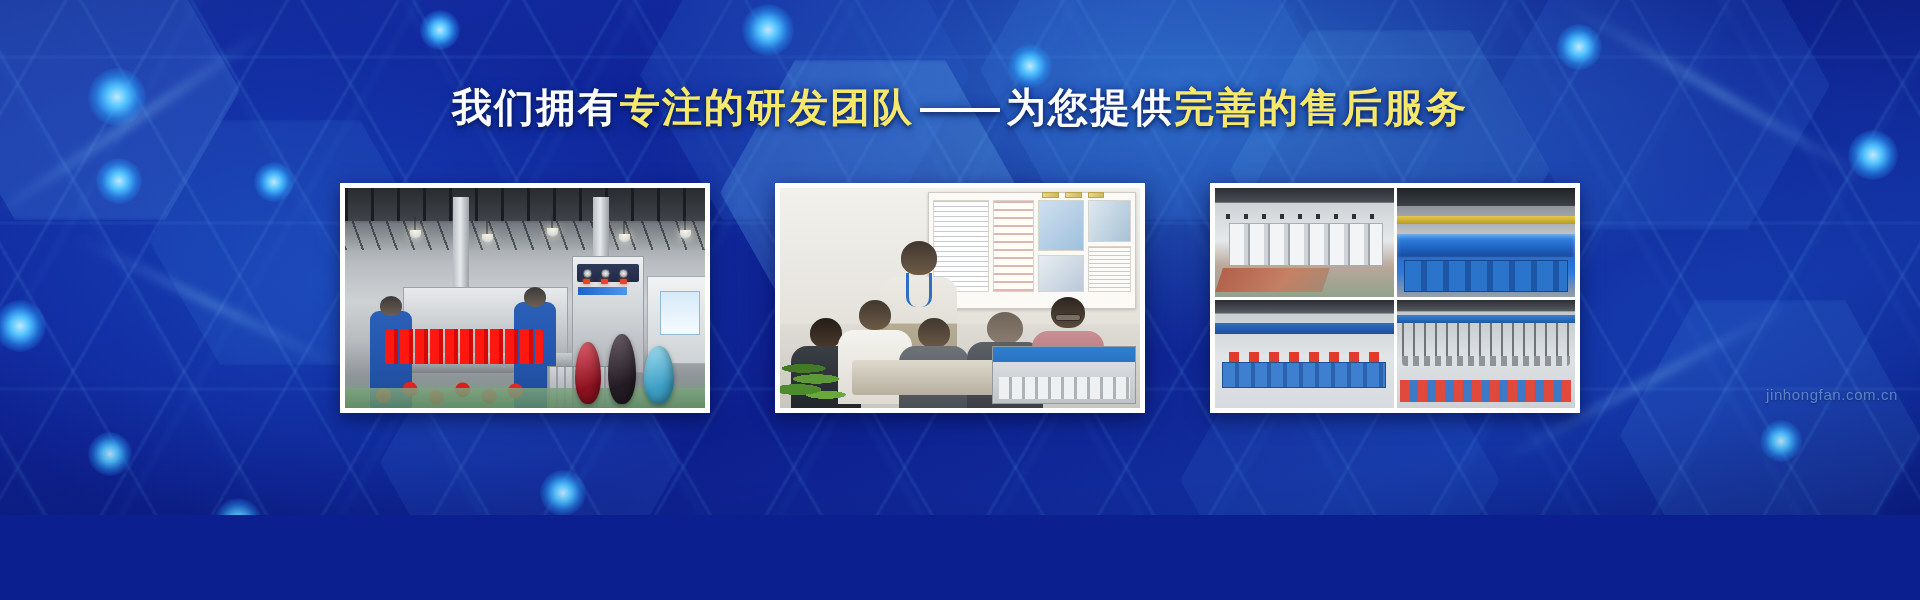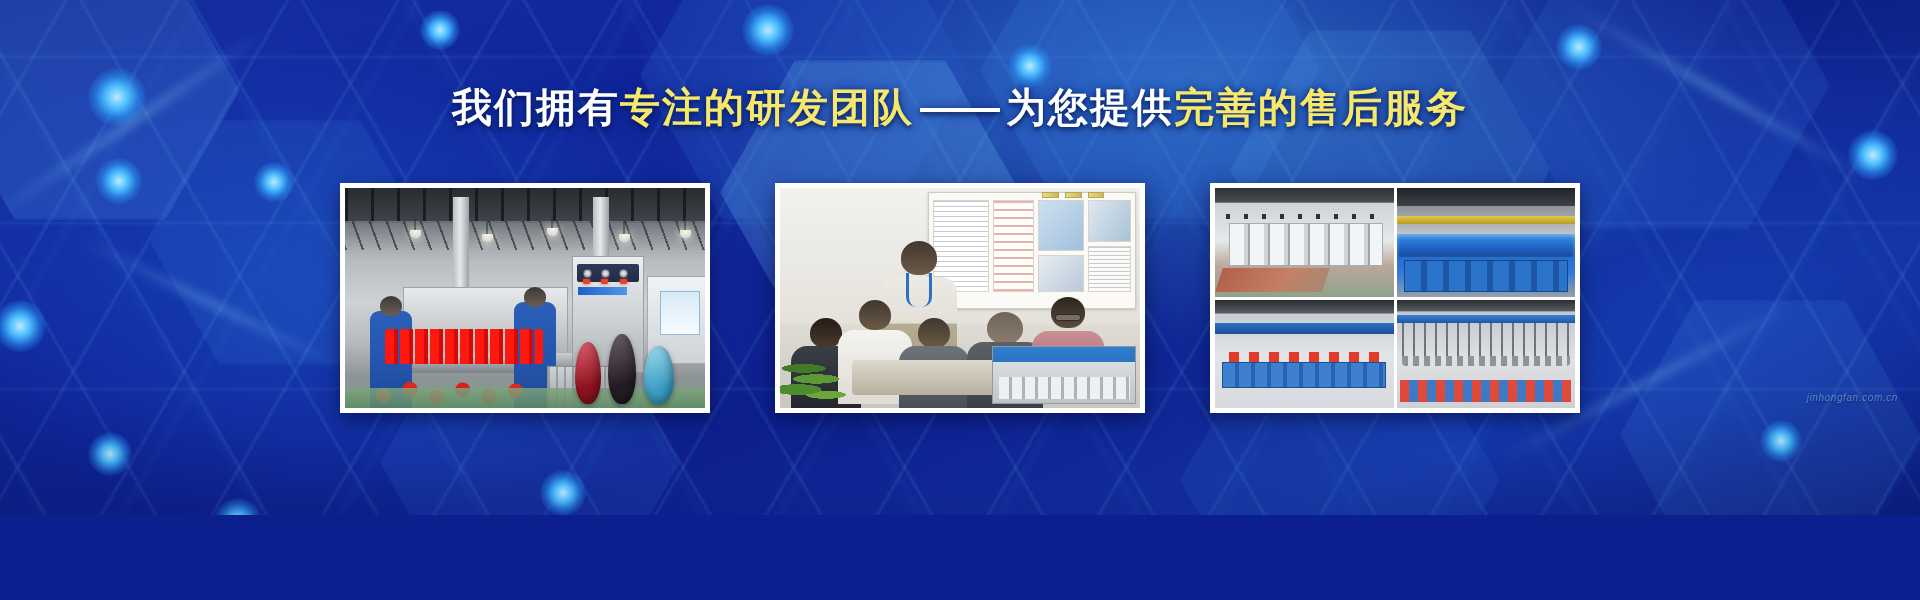--- a/index.html
+++ b/index.html
@@ -415,27 +415,26 @@
   .c4 .base{
     position:absolute; left:2%; right:2%; bottom:6%; height:20%;
     background:repeating-linear-gradient(90deg,#e03a2b 0 9px,#2f6fc4 9px 18px);
     opacity:.9;
   }
 
   
   .watermark{
     position:absolute;
     right:22px; bottom:112px;
-    font-size:10px;
+    font-size:15px;
     letter-spacing:.6px;
     color:rgba(150,195,245,0.55);
     text-shadow:0 1px 2px rgba(0,0,0,.35);
     z-index:7;
     font-family:"Liberation Sans","DejaVu Sans",sans-serif;
-    font-style:italic;
   }
 </style>
 </head>
 <body>
 
 <div class="banner">
 
   <div class="hex-layer hex-a"></div>
   <div class="hex-layer hex-b"></div>
 

